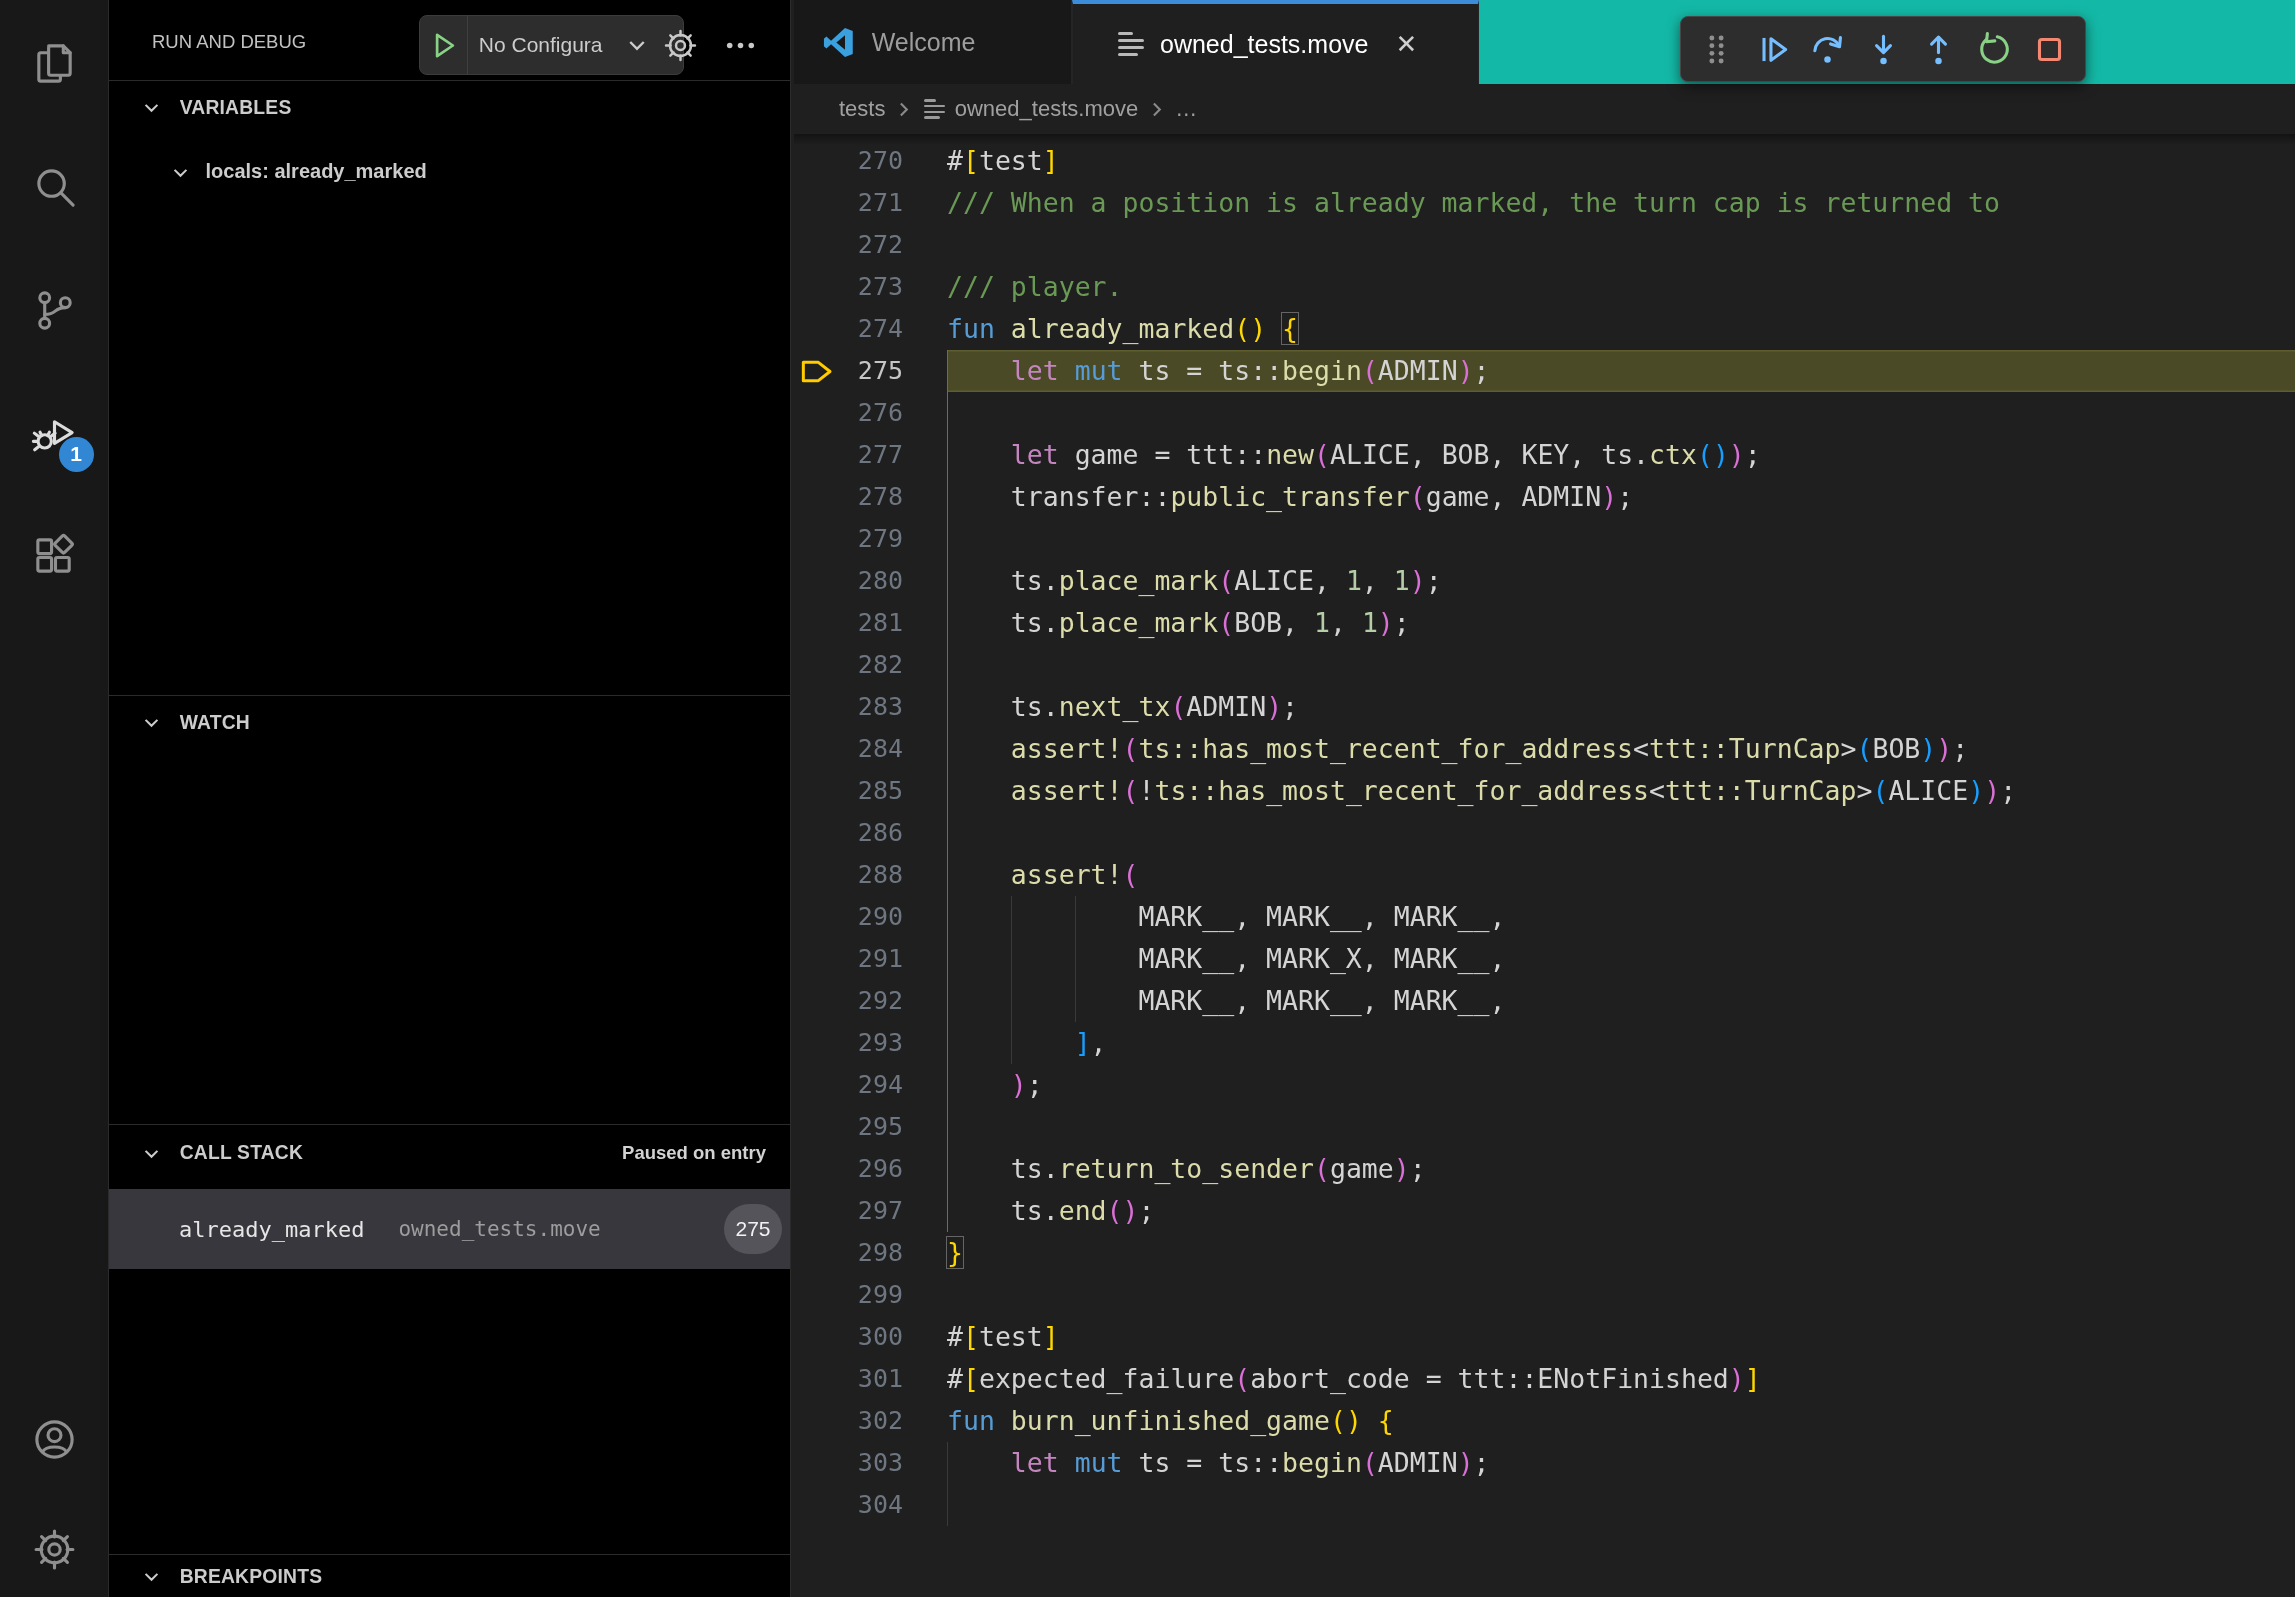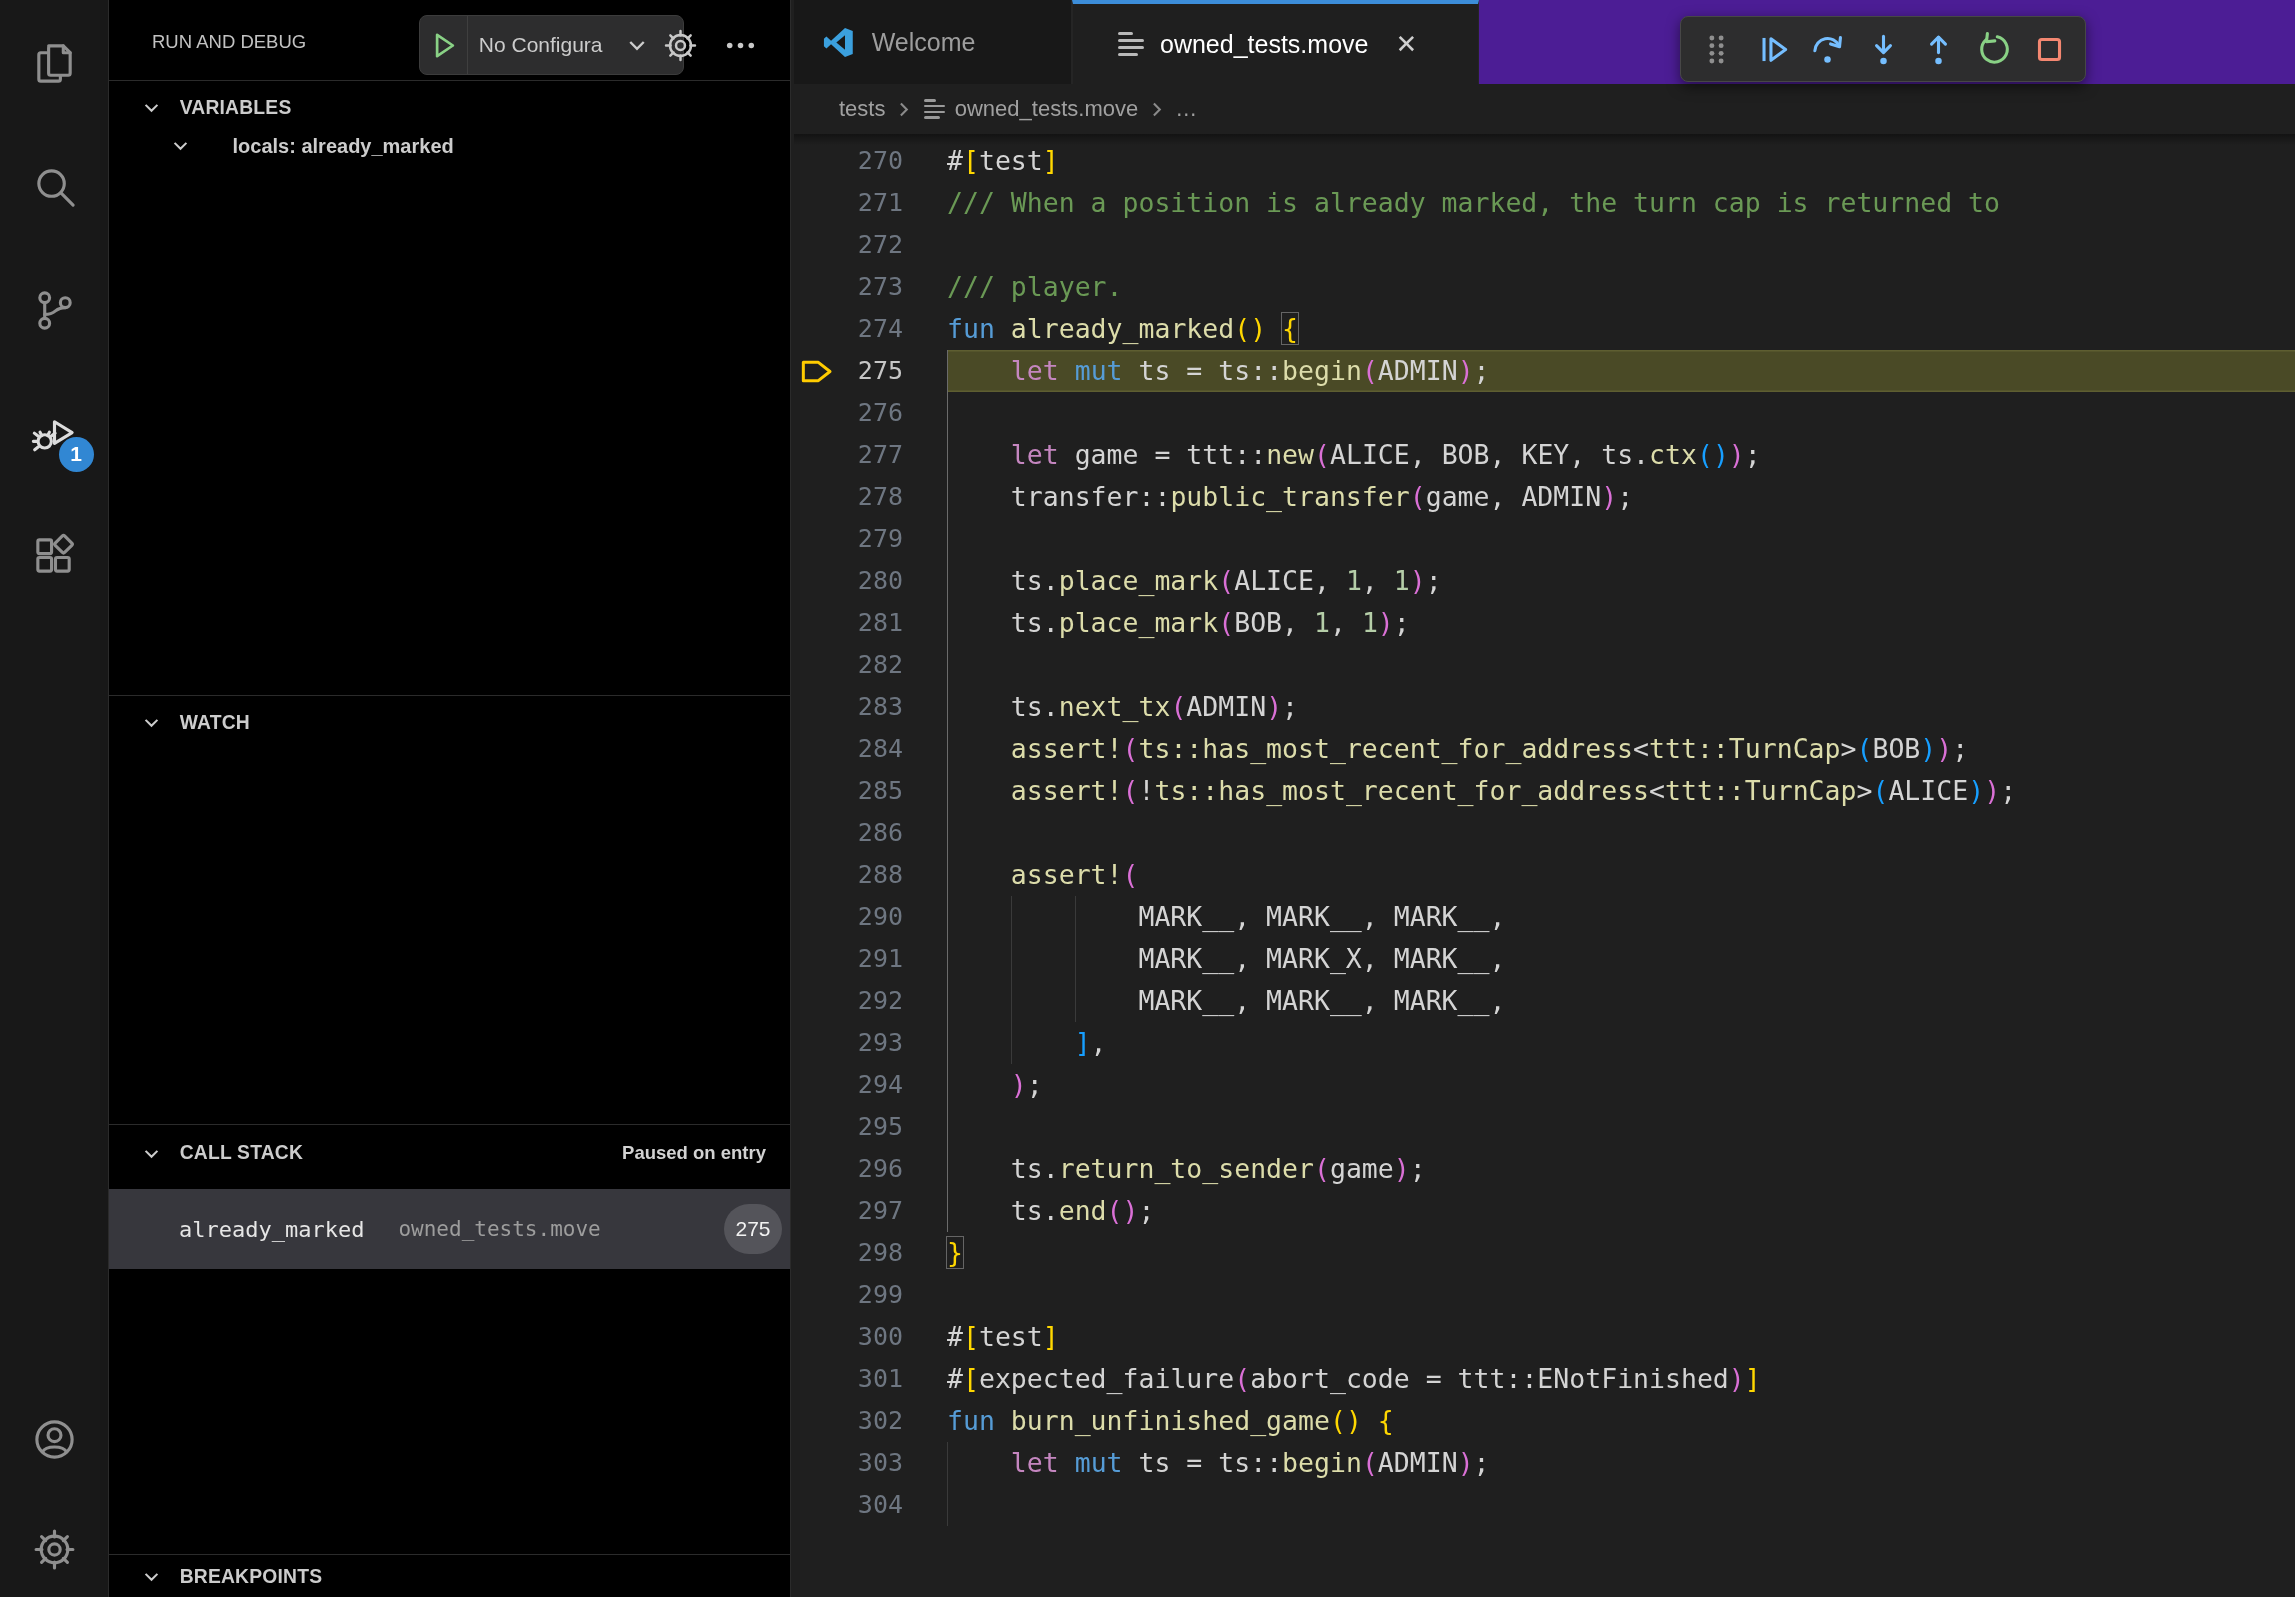--- a/index.html
+++ b/index.html
@@ -28,33 +28,33 @@
   #config-button .chev{width:24px;height:24px;color:#cccccc;flex:none;}
   .hdr-icon{position:absolute;top:27px;width:37px;height:37px;color:#c8c8c8;cursor:pointer;}
   #gear-top{left:553px;}
   #dots-top{left:613px;}
 
   .section-hdr{position:absolute;left:0;right:0;height:53px;border-top:0.8px solid #2b2b2b;display:flex;align-items:center;cursor:pointer;}
   .section-hdr .chev{width:21px;height:21px;color:#cccccc;margin-left:32px;flex:none;}
   .section-hdr .s-label{margin-left:17.7px;font-size:19.3px;font-weight:bold;color:#cccccc;letter-spacing:0.2px;}
   .section-hdr .s-status{margin-left:auto;margin-right:24px;font-size:18.5px;font-weight:bold;color:#d2d2d2;}
 
-  #row-locals{position:absolute;left:0;right:0;top:135px;height:48px;display:flex;align-items:flex-start;cursor:pointer;gap:27px;}
+  #row-locals{position:absolute;left:0;right:0;top:135px;height:48px;display:flex;align-items:flex-end;cursor:pointer;}
   #row-locals .chev{width:21px;height:21px;color:#cccccc;margin-left:61px;flex:none;}
   #row-locals .l-label{margin-left:14.5px;font-size:20px;font-weight:600;color:#cccccc;}
 
   #frame-row{position:absolute;left:0;right:0;top:1189px;height:80px;background:#37373d;display:flex;align-items:center;cursor:pointer;}
   #frame-row .fn{margin-left:70px;font-size:22px;color:#e6e6e6;}
   #frame-row .file{margin-left:34px;font-size:21px;color:#9d9d9d;}
   #frame-row .badge{margin-left:auto;margin-right:8px;min-width:58px;height:50px;border-radius:26px;background:#54545a;color:#f2f2f2;
     font-size:21px;display:flex;align-items:center;justify-content:center;}
 
   
   #main{position:absolute;left:794px;top:0;right:0;bottom:0;background:#1f1f1f;}
-  #tabbar{position:absolute;left:0;top:0;right:0;height:84px;background:#4c1d95;text-align:center;}
+  #tabbar{position:absolute;left:0;top:0;right:0;height:84px;background:#14b8a6;text-align:center;}
   .tab{position:absolute;top:0;height:84px;display:flex;align-items:center;box-sizing:border-box;border-right:0.8px solid #252525;cursor:pointer;}
   #tab-welcome{left:0;width:278px;background:#181818;color:#9d9d9d;}
   #tab-welcome .vsc-logo{width:31px;height:31px;margin-left:29px;flex:none;}
   #tab-welcome .tab-label{margin-left:17.7px;font-size:25px;}
   #tab-owned{left:278px;width:407px;background:#1f1f1f;color:#ffffff;border-top:4.8px solid #3c8dd9;border-left:0.8px solid #252525;}
   #tab-owned .tab-label{margin-left:16px;font-size:25px;}
   #tab-owned .close{margin-left:27px;font-size:26px;color:#cfcfcf;cursor:pointer;}
   .move-icon{width:26px;height:27px;margin-left:45px;display:flex;flex-direction:column;justify-content:center;gap:4px;flex:none;}
   .move-icon i{display:block;height:3.2px;border-radius:1.6px;background:#b9b9b9;}
   .move-icon i:nth-child(1){width:58%;}

